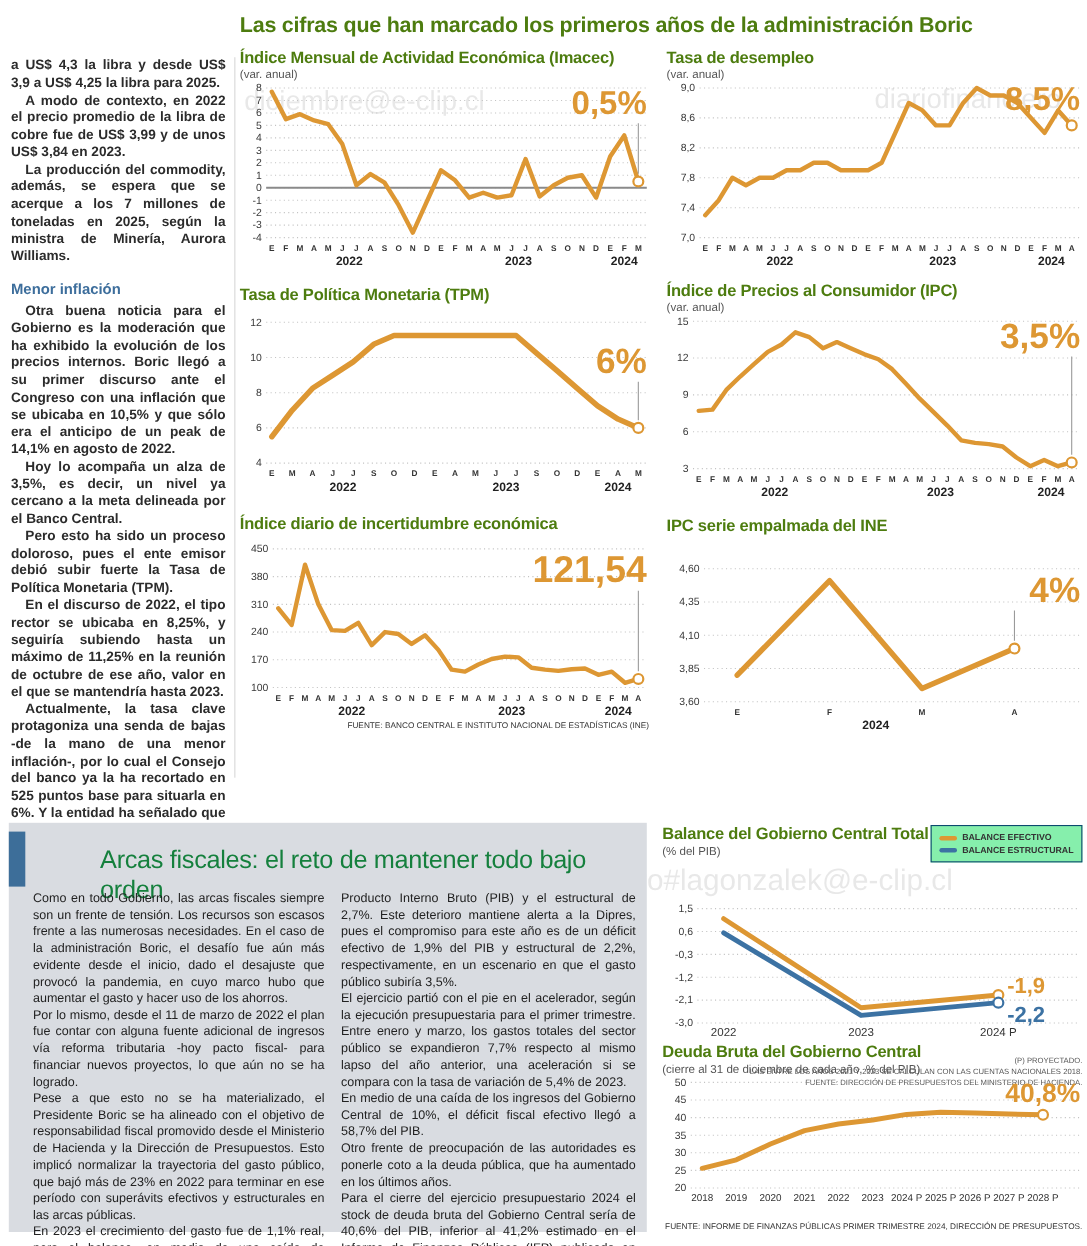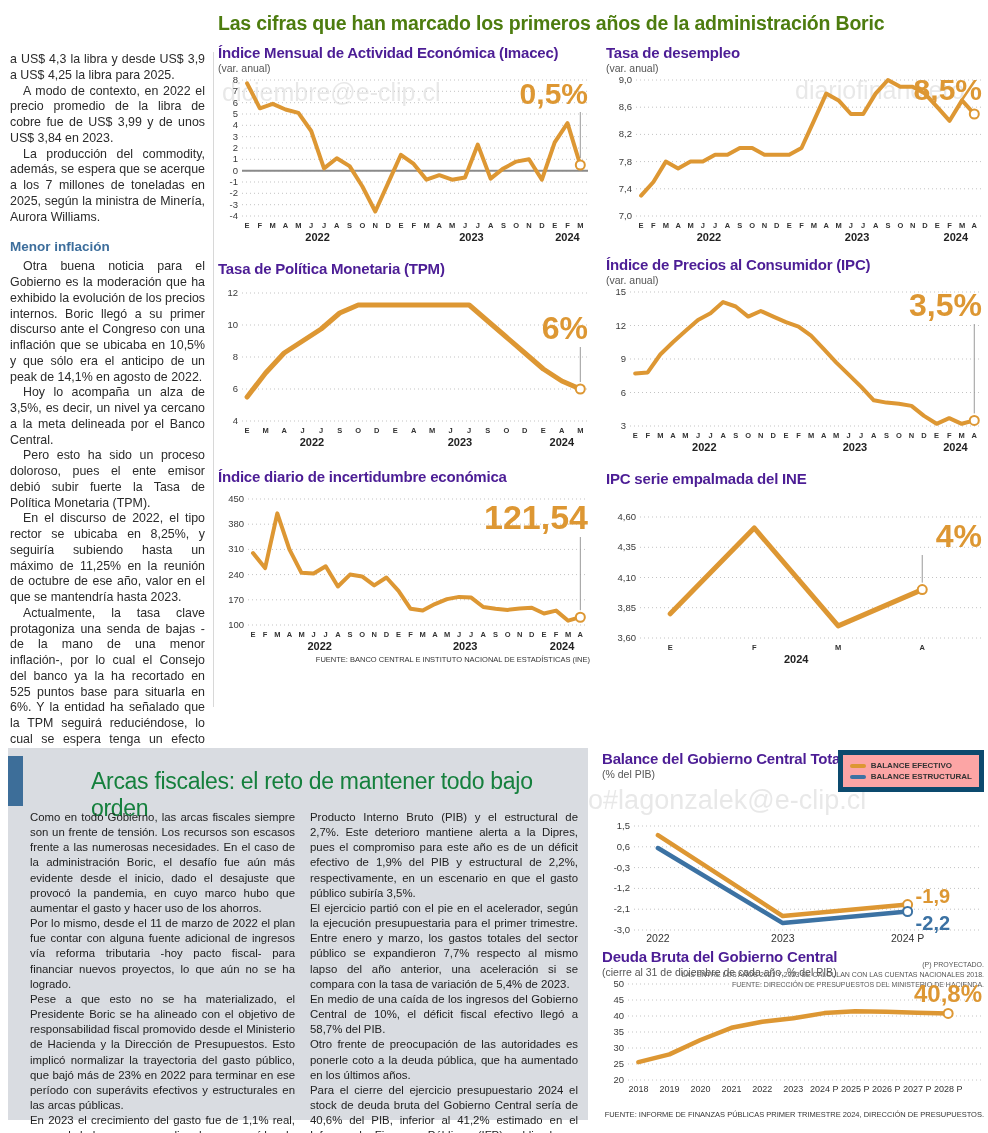--- a/index.html
+++ b/index.html
@@ -2,31 +2,31 @@
 <html><head>
 <meta charset="utf-8">
 <style>
   html,body{margin:0;padding:0;background:#fff;}
   .page{position:relative;width:988px;height:1133px;background:#fff;overflow:hidden;
         font-family:"Liberation Sans",sans-serif;color:#222;}
   
   .left-article{position:absolute;left:10px;top:52px;width:204px;height:655px;
     border-right:1px solid #d8d8d8;box-sizing:border-box;padding-right:8px;
     font-size:12.4px;line-height:1.27;text-align:justify;color:#2b2b2b;}
-  .left-article p{margin:0;}
+  .left-article p{margin:0;font-weight:bold;}
   .left-article p.ind{text-indent:13px;}
   .art-heading{color:#3d6e9c;font-weight:bold;font-size:13.5px;margin:13px 0 4px 0;}
   .end-marker{display:inline-block;width:9px;height:9px;background:#eeb24a;
     border:1px solid #d08f1f;vertical-align:baseline;margin-left:3px;}
   
   .main-title{position:absolute;left:218px;top:12px;width:766px;
     font-size:19.5px;font-weight:bold;color:#4d7c0f;letter-spacing:-0.2px;}
   
   .chart{position:absolute;}
-  .chart-title{font-size:15px;font-weight:bold;color:#4c1d95;letter-spacing:-0.2px;}
+  .chart-title{font-size:15px;font-weight:bold;color:#4d7c0f;letter-spacing:-0.2px;}
   .chart-sub{font-size:10.5px;color:#555;margin-top:1px;}
   .plot{width:100%;position:relative;}
   svg text{font-family:"Liberation Sans",sans-serif;}
   .grid{stroke:#c3c3c3;stroke-width:1;stroke-dasharray:1,3;}
   .zero{stroke:#8a8a8a;stroke-width:2;}
   .conn{stroke:#9a9a9a;stroke-width:1;}
   .ylab{font-size:9.5px;fill:#3a3a3a;}
   .yearlab{font-size:11px;font-weight:bold;fill:#222;}
   .ann{fill:#dd9733;font-weight:bold;}
   .endlab{font-size:20px;font-weight:bold;}
@@ -42,21 +42,21 @@
   #c-desempleo .plot{height:170px;}
   #c-tpm .plot{height:162px;margin-top:10px;}
   #c-ipc .plot{height:168px;}
   #c-incert .plot{height:160px;margin-top:8px;}
   #c-empalmada .plot{height:155px;margin-top:24px;}
   #c-balance .plot{height:138px;margin-top:40px;}
   #c-deuda .plot{height:130px;}
   .chart-source{font-size:7.5px;color:#333;text-align:right;margin-top:2px;letter-spacing:0;}
   .chart-notes{font-size:7px;color:#555;text-align:right;line-height:10px;margin-top:2px;}
   
-  .legend{position:absolute;right:0;top:0;border:5px solid #0c4a6e;background:#fca5a5;
+  .legend{position:absolute;right:0;top:0;border:1px solid #0c4a6e;background:#86efac;
     padding:4px 7px;font-size:8px;font-weight:bold;color:#333;}
   .legend-row{display:flex;align-items:center;margin:2px 0;}
   .sw{display:inline-block;width:16px;height:4px;margin-right:5px;border-radius:2px;}
   .sw-orange{background:#dd9733;}
   .sw-blue{background:#3c72a3;}
   
   .fiscal-panel{position:absolute;left:8px;top:748px;width:580px;height:372px;
     background:#d9dce1;}
   .fiscal-bar{position:absolute;left:0;top:8px;width:15px;height:50px;background:#3d6e99;}
   .fiscal-title{position:absolute;left:83px;top:20px;width:480px;

